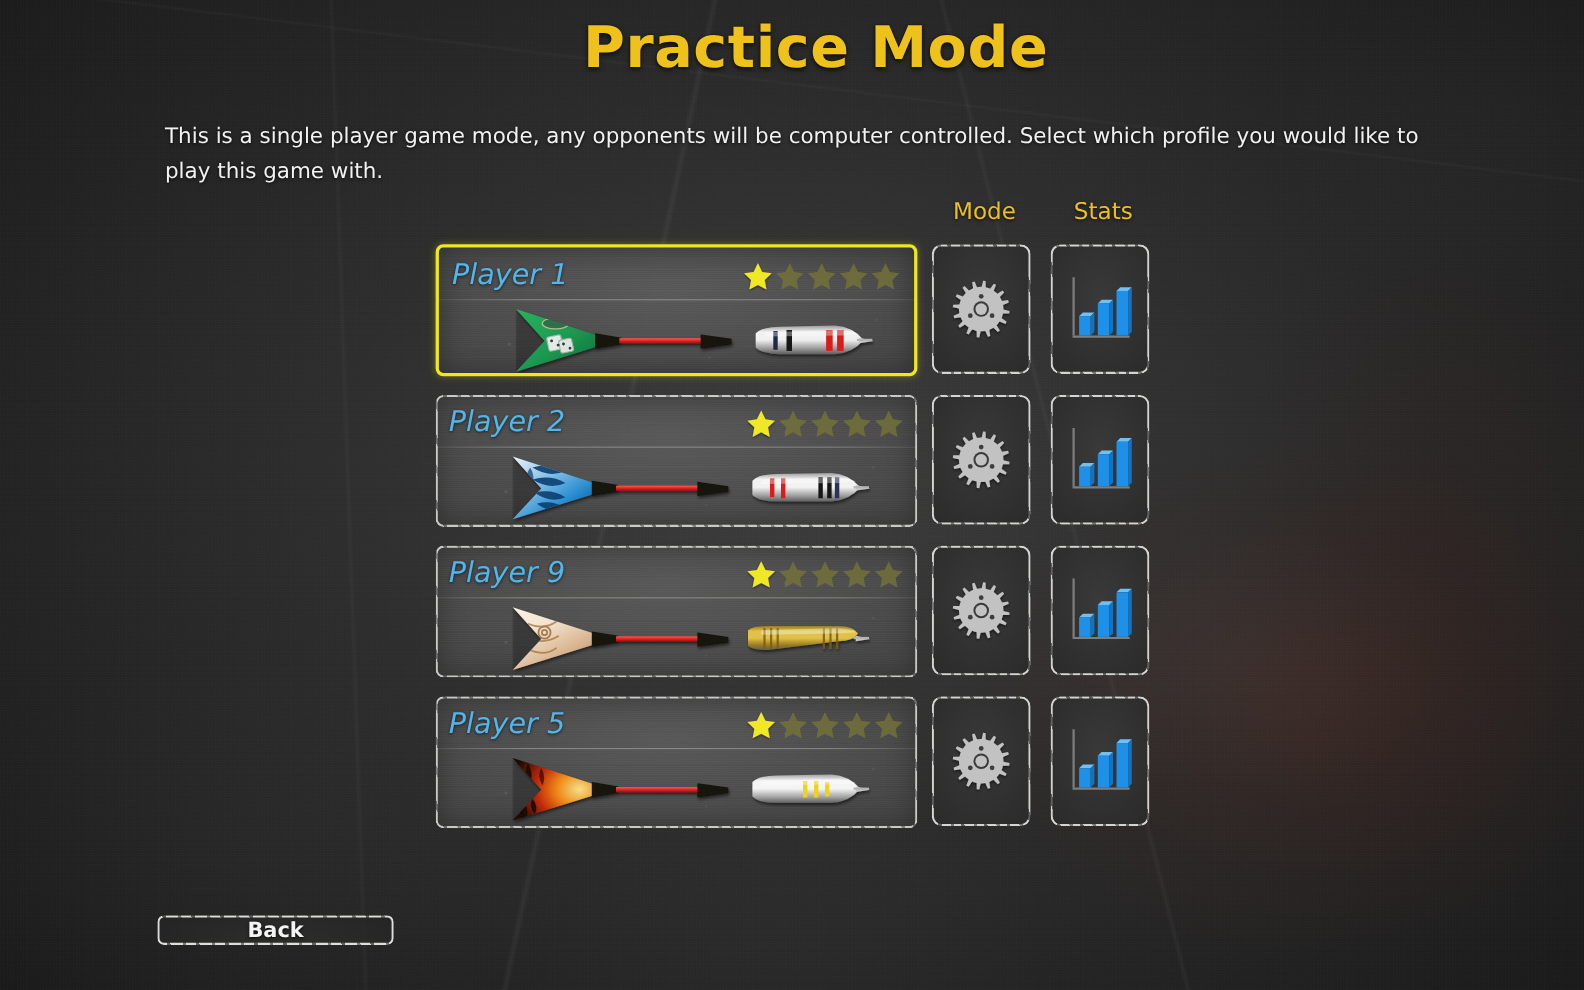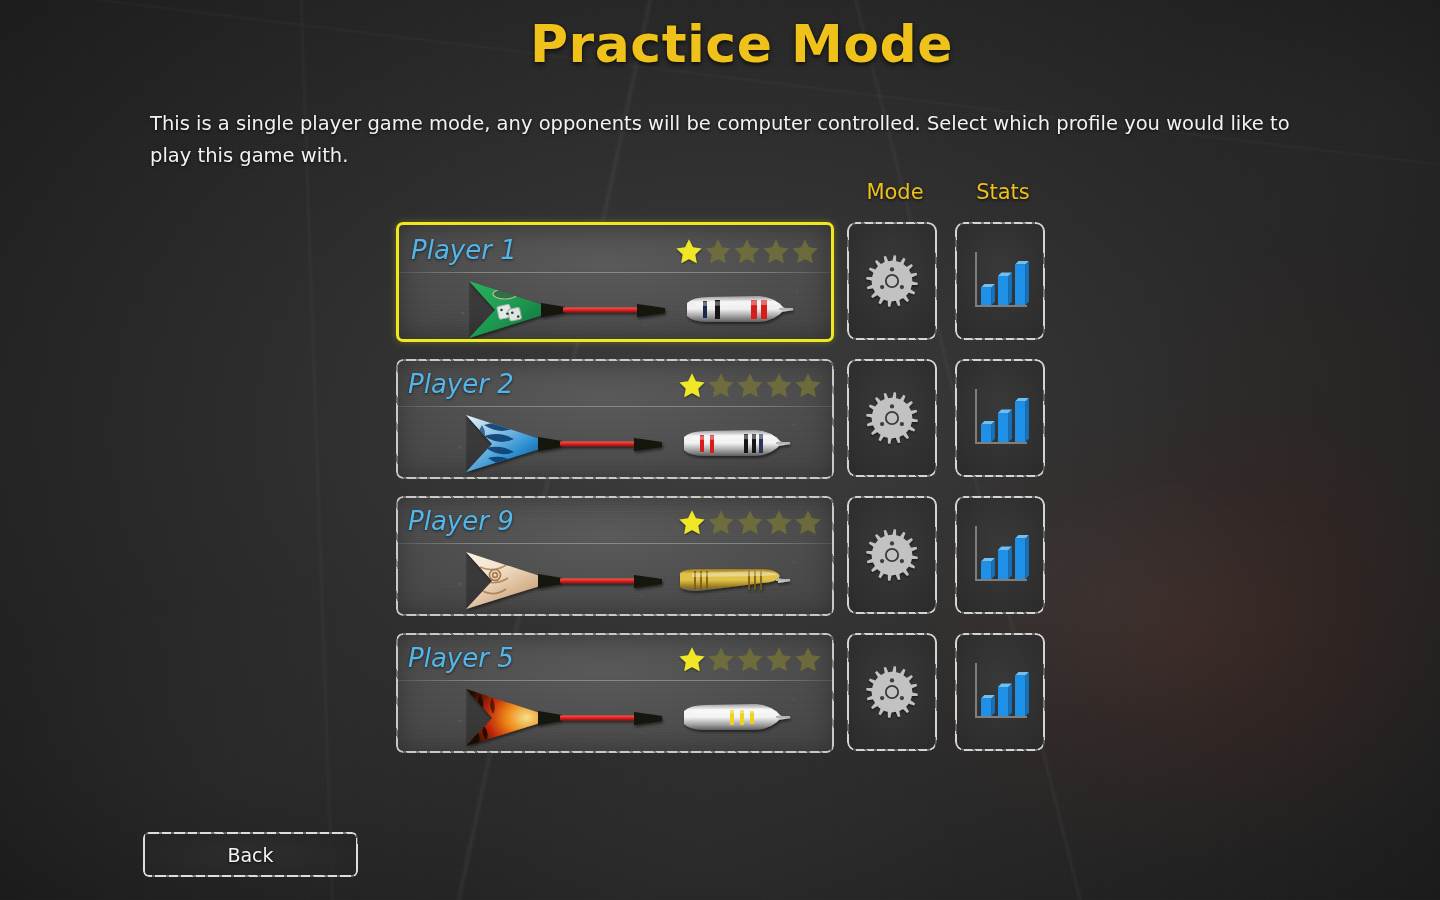--- a/index.html
+++ b/index.html
@@ -167,24 +167,25 @@
     border: 2px solid rgba(236,236,232,.88);
     -webkit-mask-image: repeating-linear-gradient(74deg, #000 0 6px, rgba(0,0,0,.3) 6px 9px, #000 9px 17px, rgba(0,0,0,.45) 17px 20px);
             mask-image: repeating-linear-gradient(74deg, #000 0 6px, rgba(0,0,0,.3) 6px 9px, #000 9px 17px, rgba(0,0,0,.45) 17px 20px);
     pointer-events: none;
   }
   .sq-btn svg { position: absolute; left: 50%; top: 50%; transform: translate(-50%,-50%); }
 
   
   .foot-btn {
     position: absolute; top: 832px;
-    width: 215px; height: 45px;
+    width: 215px; height: 27px;
     border-radius: 6px;
     background: radial-gradient(ellipse 220px 55px at 108px 22px, rgba(48,48,48,.75) 0%, rgba(34,34,34,.8) 70%, rgba(28,28,28,.85) 100%);
     cursor: pointer;
+    font-weight: bold;
   }
   .foot-btn::after {
     content: "";
     position: absolute; inset: 0;
     border-radius: 6px;
     border: 2px solid rgba(242,242,238,.9);
     -webkit-mask-image: repeating-linear-gradient(80deg, #000 0 9px, rgba(0,0,0,.3) 9px 12px, #000 12px 23px, rgba(0,0,0,.45) 23px 26px);
             mask-image: repeating-linear-gradient(80deg, #000 0 9px, rgba(0,0,0,.3) 9px 12px, #000 12px 23px, rgba(0,0,0,.45) 23px 26px);
     pointer-events: none;
   }

